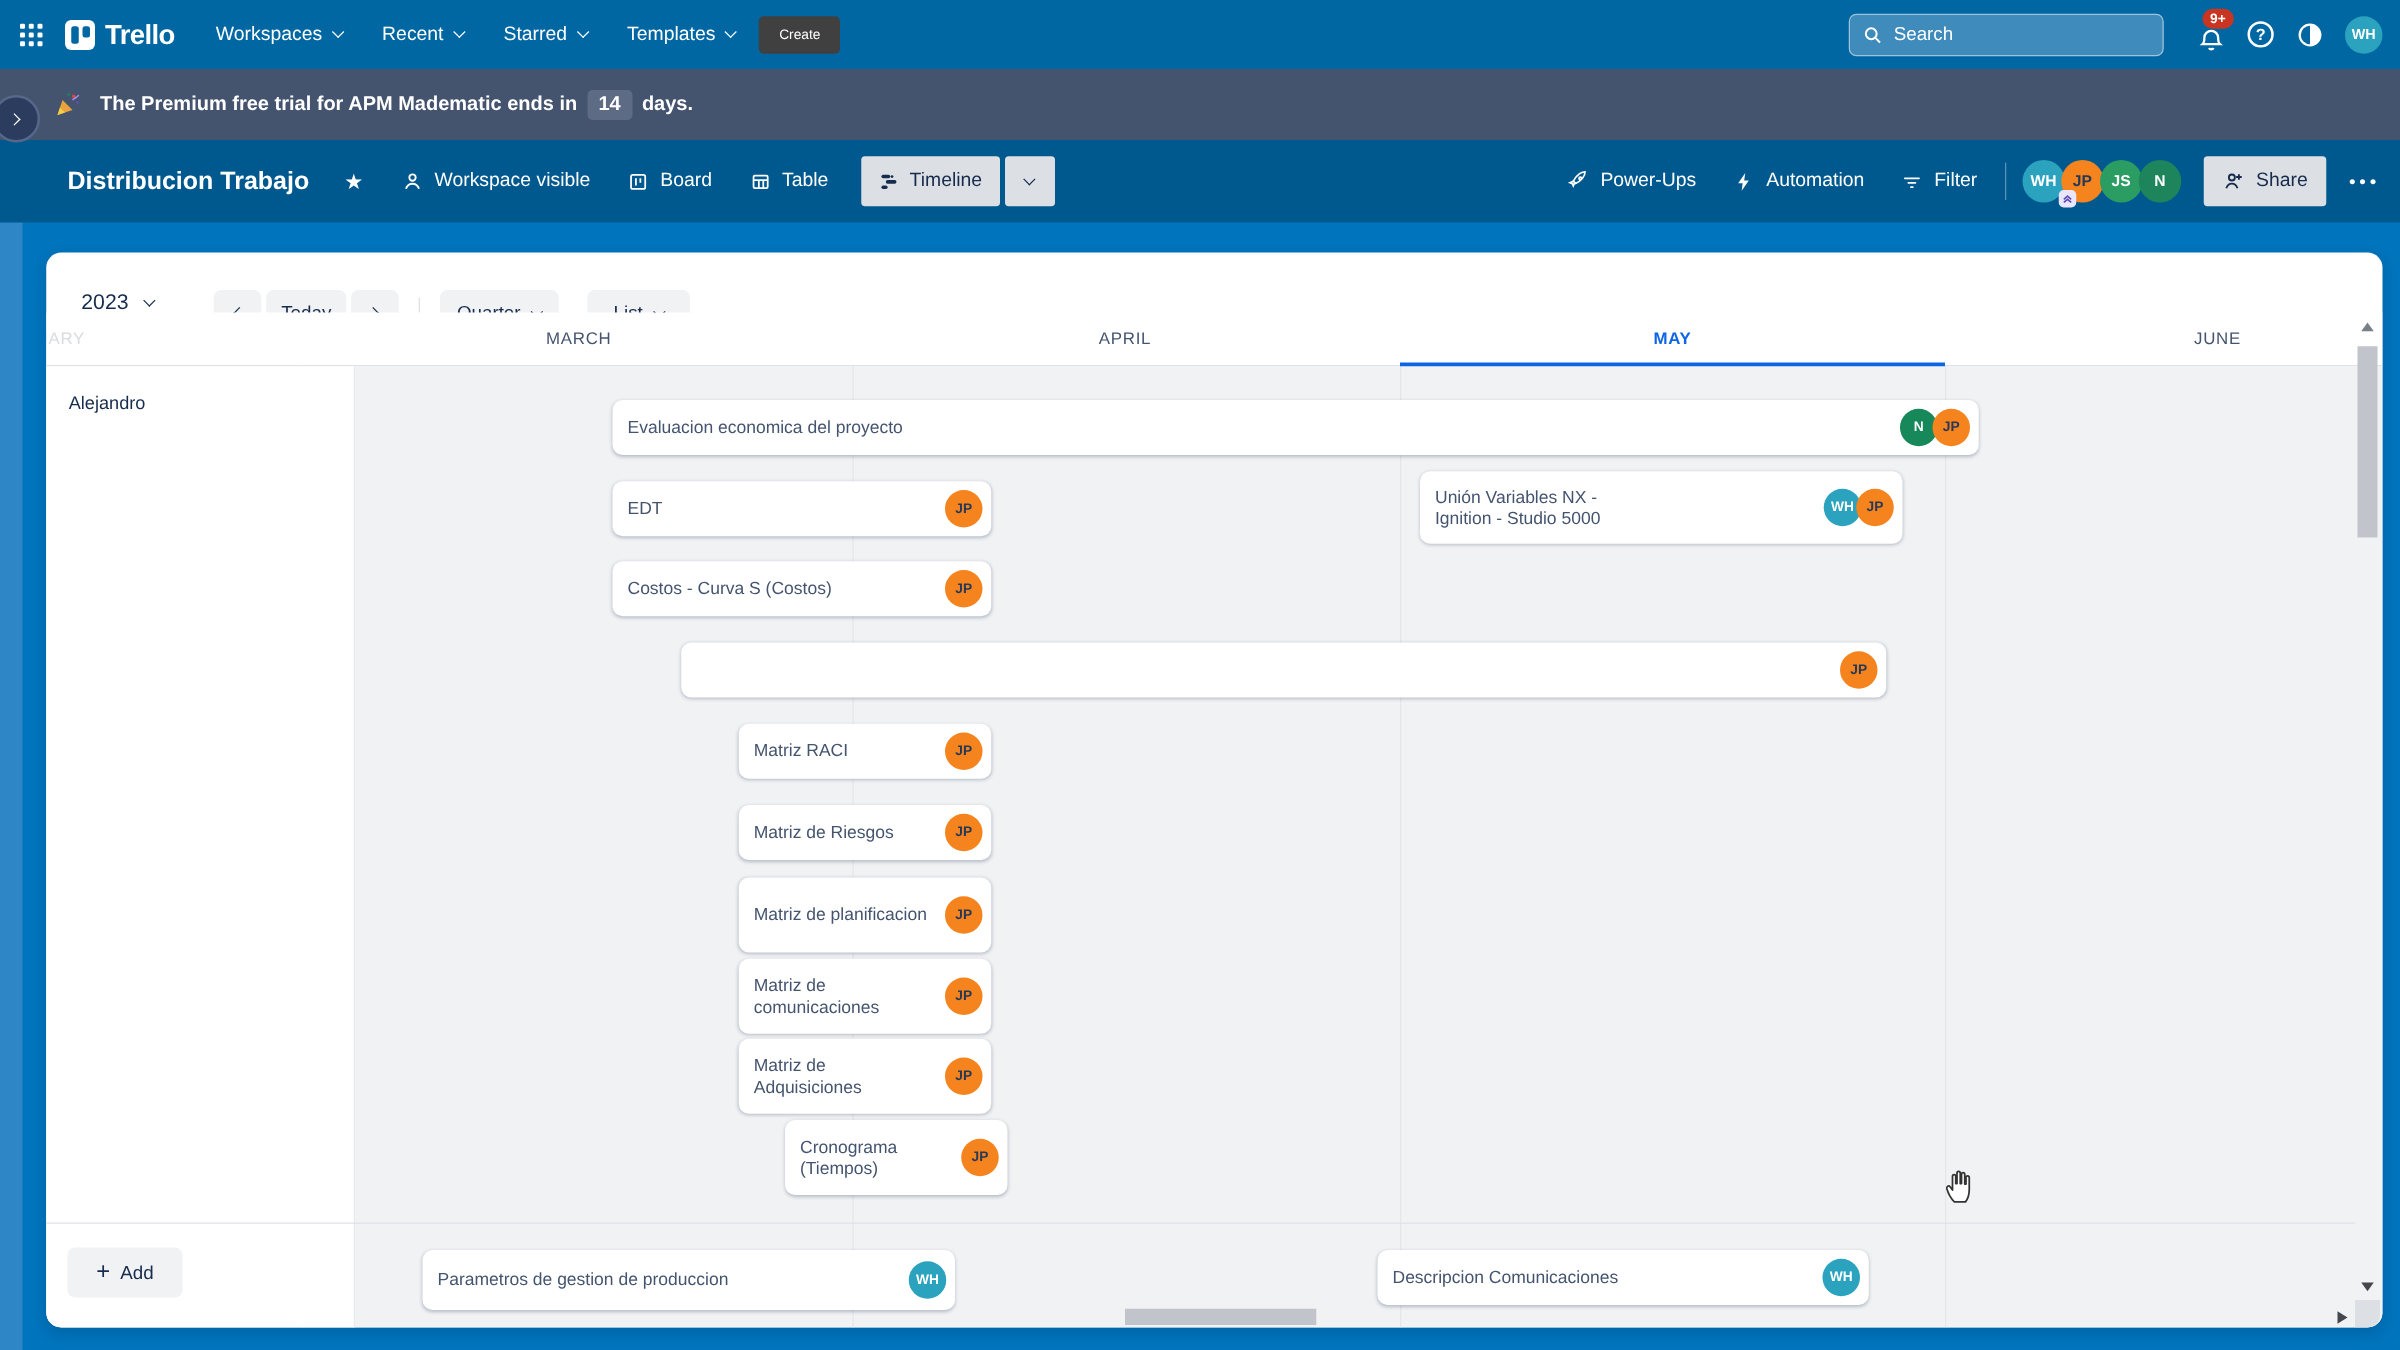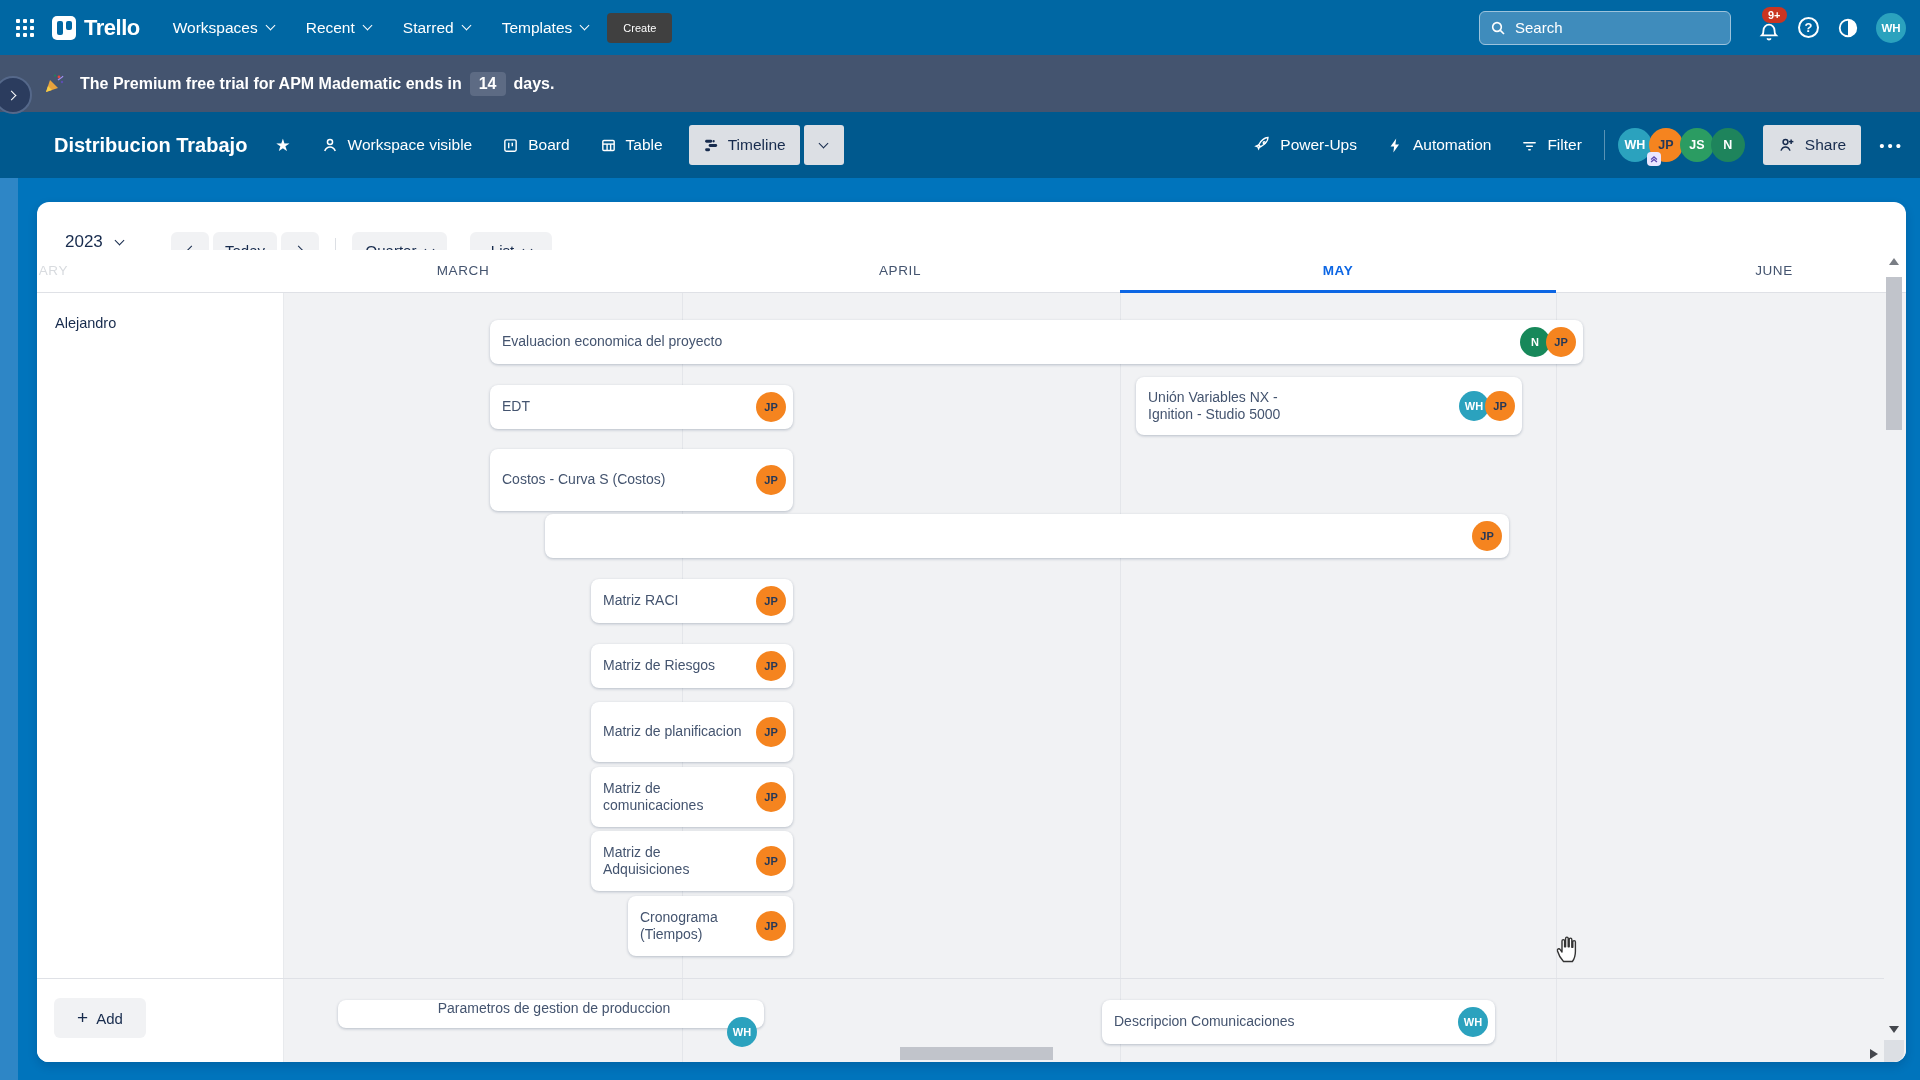--- a/index.html
+++ b/index.html
@@ -350,21 +350,21 @@
           <span class="avatar " style="background: rgb(245, 132, 31); color: rgb(37, 56, 88);">JP</span>
         </span>
       </div>
       <div class="card h2" style="left: 1099px; top: 175px; width: 386px; height: 58px;">
         <span class="card-label">Unión Variables NX - Ignition - Studio 5000</span>
         <span class="card-avatars">
           <span class="avatar " style="background: rgb(43, 162, 190); color: rgb(255, 255, 255);">WH</span>
           <span class="avatar " style="background: rgb(245, 132, 31); color: rgb(37, 56, 88);">JP</span>
         </span>
       </div>
-      <div class="card" style="left: 453px; top: 247px; width: 303px; height: 62px;">
+      <div class="card" style="left: 453px; top: 247px; width: 303px; height: 44px;">
         <span class="card-label">Costos - Curva S (Costos)</span>
         <span class="card-avatars">
           <span class="avatar " style="background: rgb(245, 132, 31); color: rgb(37, 56, 88);">JP</span>
         </span>
       </div>
       <div class="card" style="left: 508px; top: 312px; width: 964px; height: 44px;">
         <span class="card-avatars">
           <span class="avatar " style="background: rgb(245, 132, 31); color: rgb(37, 56, 88);">JP</span>
         </span>
       </div>
@@ -391,27 +391,27 @@
         <span class="card-avatars">
           <span class="avatar " style="background: rgb(245, 132, 31); color: rgb(37, 56, 88);">JP</span>
         </span>
       </div>
       <div class="card h2" style="left: 554px; top: 629px; width: 202px; height: 60px;">
         <span class="card-label">Matriz de Adquisiciones</span>
         <span class="card-avatars">
           <span class="avatar " style="background: rgb(245, 132, 31); color: rgb(37, 56, 88);">JP</span>
         </span>
       </div>
-      <div class="card h2" style="left: 591px; top: 694px; width: 165px; height: 60px;">
+      <div class="card h2" style="left: 591px; top: 694px; width: 178px; height: 60px;">
         <span class="card-label">Cronograma (Tiempos)</span>
         <span class="card-avatars">
           <span class="avatar " style="background: rgb(245, 132, 31); color: rgb(37, 56, 88);">JP</span>
         </span>
       </div>
-      <div class="card" style="left: 301px; top: 798px; width: 426px; height: 28px; flex-direction: column;">
+      <div class="card" style="left: 301px; top: 798px; width: 426px; height: 48px;">
         <span class="card-label">Parametros de gestion de produccion</span>
         <span class="card-avatars">
           <span class="avatar " style="background: rgb(43, 162, 190); color: rgb(255, 255, 255);">WH</span>
         </span>
       </div>
       <div class="card" style="left: 1065px; top: 798px; width: 393px; height: 44px;">
         <span class="card-label">Descripcion Comunicaciones</span>
         <span class="card-avatars">
           <span class="avatar " style="background: rgb(43, 162, 190); color: rgb(255, 255, 255);">WH</span>
         </span>

